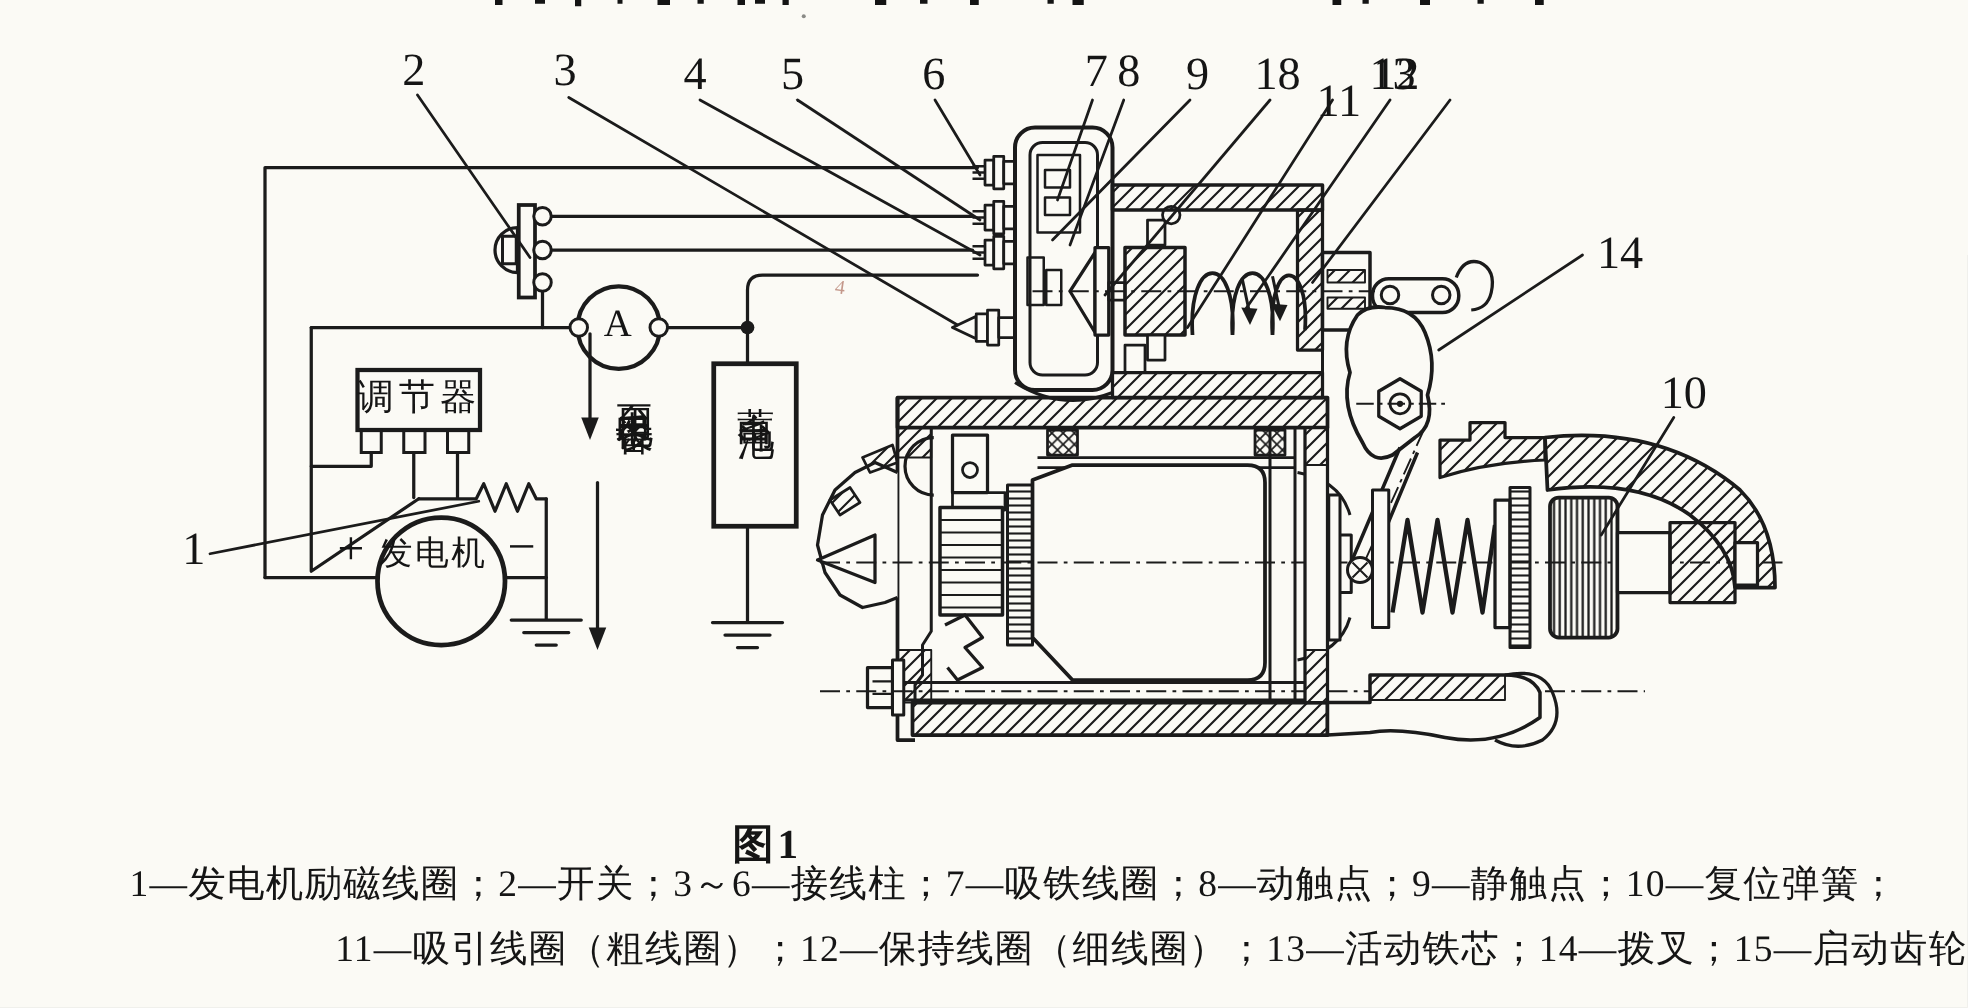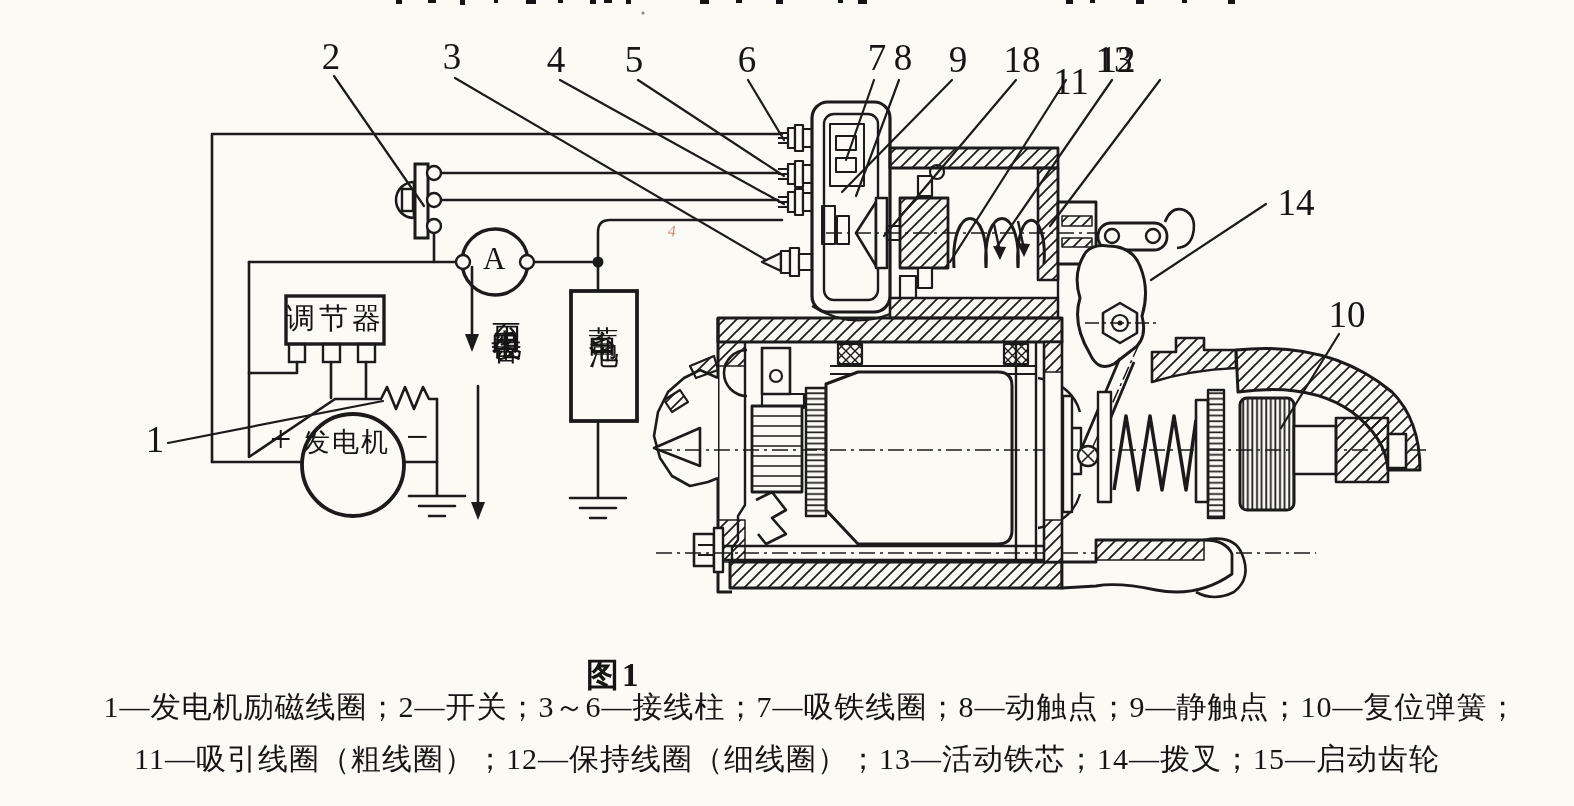--- a/index.html
+++ b/index.html
@@ -296,14 +296,14 @@
       <div class="lbl num" style="left: 1347px; top: 296px;">10</div>
     </div>
 
   <div class="stray" style="left:668px;top:222px;">4</div>
 
   <div class="caption-row">
     <span>图1</span>
   </div>
 
   <div class="legend" style="top:687px;padding-left:24px;">1—发电机励磁线圈；2—开关；3～6—接线柱；7—吸铁线圈；8—动触点；9—静触点；10—复位弹簧；</div>
-  <div class="legend" style="top:739px;">11—吸引线圈（粗线圈）；12—保持线圈（细线圈）；13—活动铁芯；14—拨叉；15—启动齿轮</div>
+  <div class="legend" style="top:739px;text-align:right;">11—吸引线圈（粗线圈）；12—保持线圈（细线圈）；13—活动铁芯；14—拨叉；15—启动齿轮</div>
 </div>
 
 </body></html>

